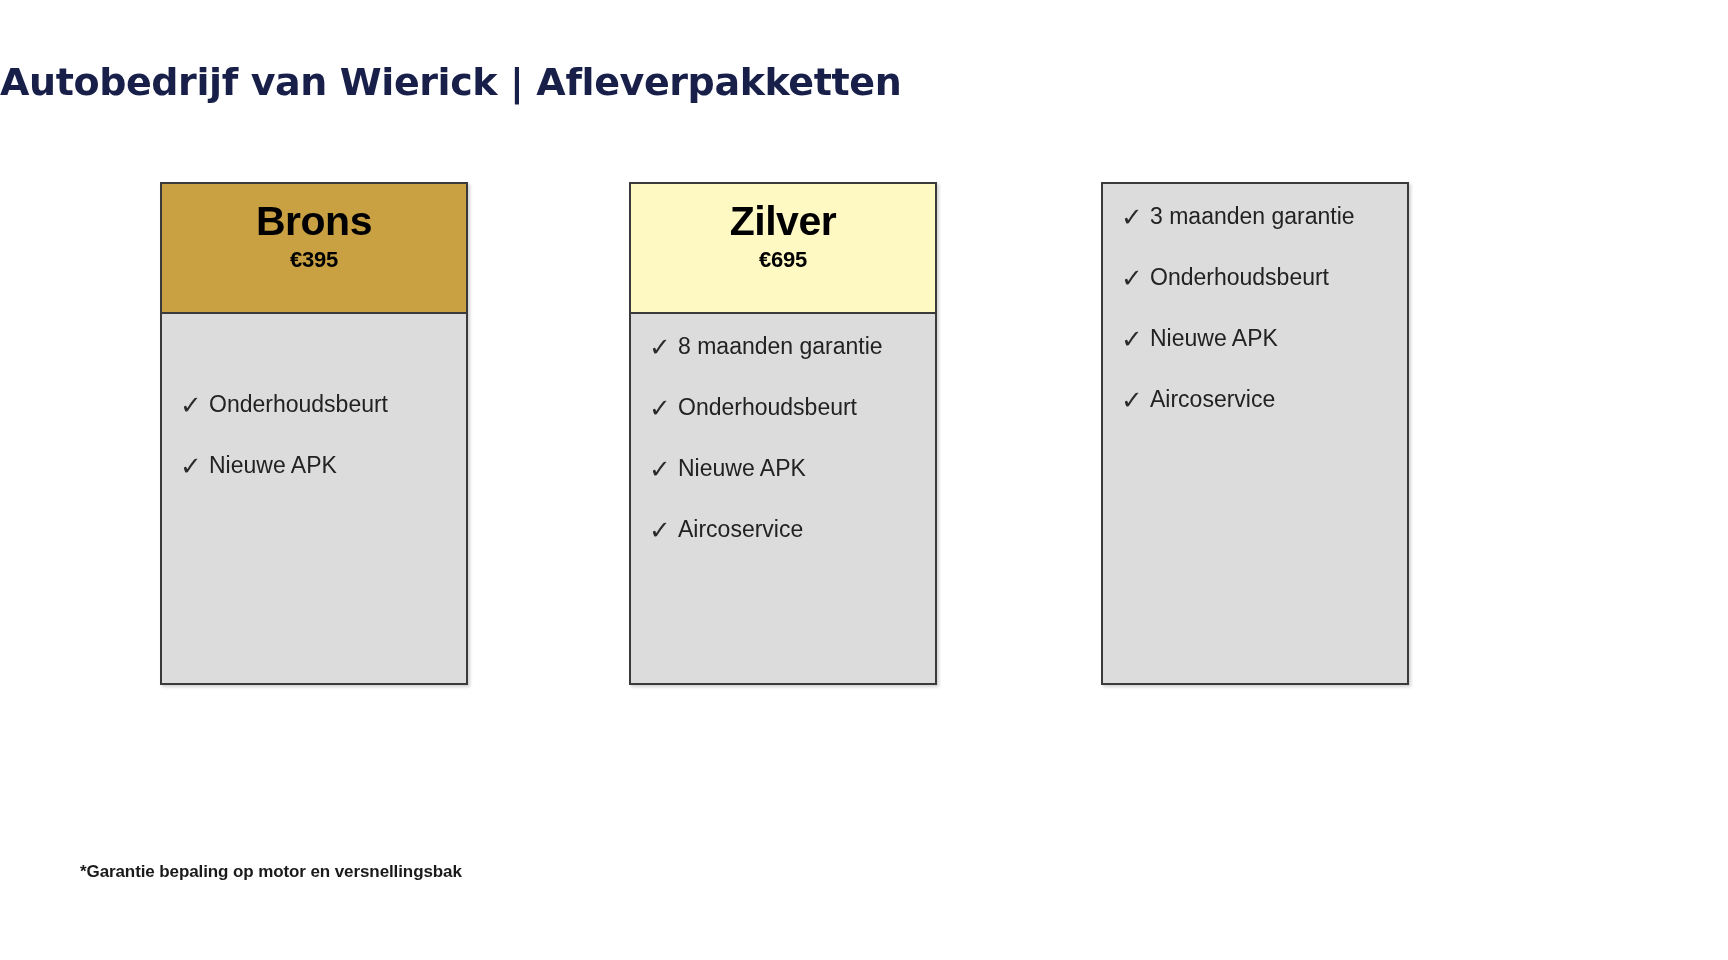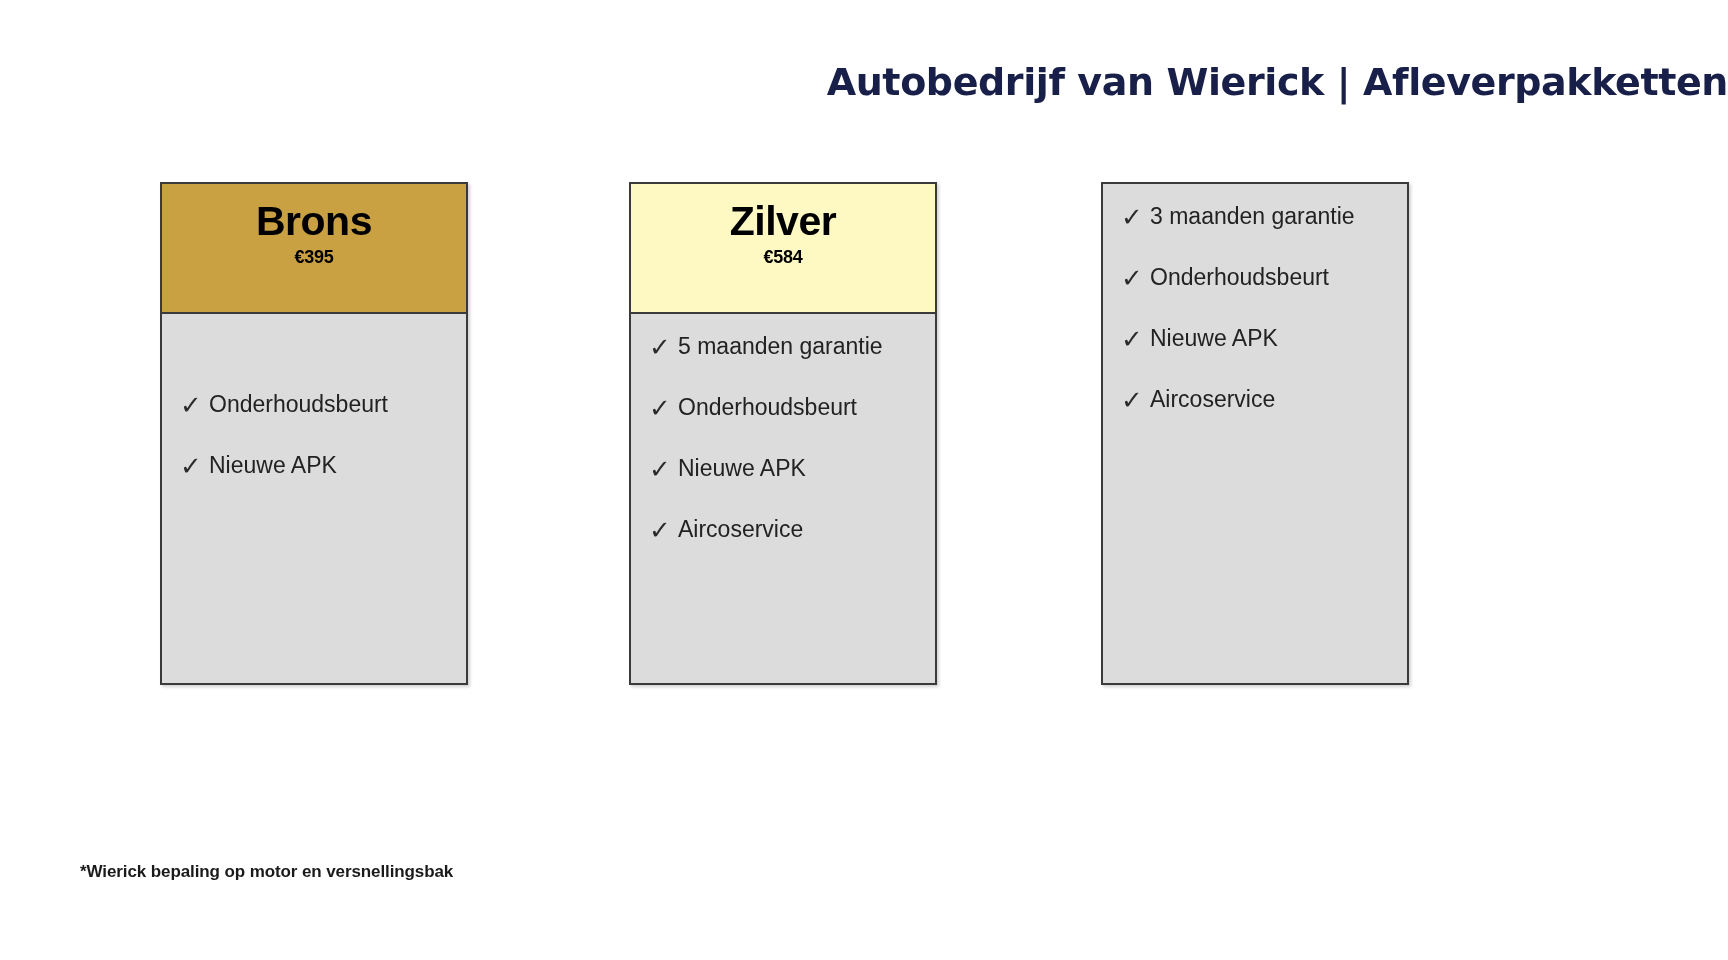--- a/index.html
+++ b/index.html
@@ -22,21 +22,21 @@
     top: 0;
     width: 1728px;
     height: 960px;
   }
 
   .page-title {
     position: absolute;
     left: 0;
     top: 60px;
     width: 1728px;
-    text-align: right;
+    text-align: left;
     font-size: 38px;
     font-weight: bold;
     letter-spacing: -0.4px;
     color: #18204a;
     font-family: "DejaVu Sans", sans-serif;
   }
 
   .cards {
     position: absolute;
     left: 160px;
@@ -72,21 +72,21 @@
   }
 
   .tier-name {
     font-size: 41px;
     font-weight: bold;
     color: #000000;
     line-height: 1.15;
     letter-spacing: -0.5px;
   }
   .tier-price {
-    font-size: 18px;
+    font-size: 22px;
     font-weight: bold;
     color: #000000;
     margin-top: 2px;
     letter-spacing: -0.2px;
   }
 
   .card-body {
     position: relative;
     height: 369px;
     padding: 0 0 0 18px;
@@ -162,27 +162,27 @@
             <span class="check-icon">✓</span>
             <span class="feature-label">Nieuwe APK</span>
           </li>
         </ul>
       </div>
     </div>
 
     <div class="card c1">
       <div class="card-header" style="background:#fef9c3;">
         <div class="tier-name">Zilver</div>
-        <div class="tier-price">€584</div>
+        <div class="tier-price">€695</div>
       </div>
       <div class="card-body">
         <ul class="features offset-4">
           <li class="feature">
             <span class="check-icon">✓</span>
-            <span class="feature-label">5 maanden garantie</span>
+            <span class="feature-label">8 maanden garantie</span>
           </li>
           <li class="feature">
             <span class="check-icon">✓</span>
             <span class="feature-label">Onderhoudsbeurt</span>
           </li>
           <li class="feature">
             <span class="check-icon">✓</span>
             <span class="feature-label">Nieuwe APK</span>
           </li>
           <li class="feature">
@@ -211,15 +211,15 @@
           <li class="feature">
             <span class="check-icon">✓</span>
             <span class="feature-label">Aircoservice</span>
           </li>
         </ul>
       </div>
     </div>
 
   </div>
 
-  <div class="footnote">*Wierick bepaling op motor en versnellingsbak</div>
+  <div class="footnote">*Garantie bepaling op motor en versnellingsbak</div>
 
 </div>
 
 </body></html>

